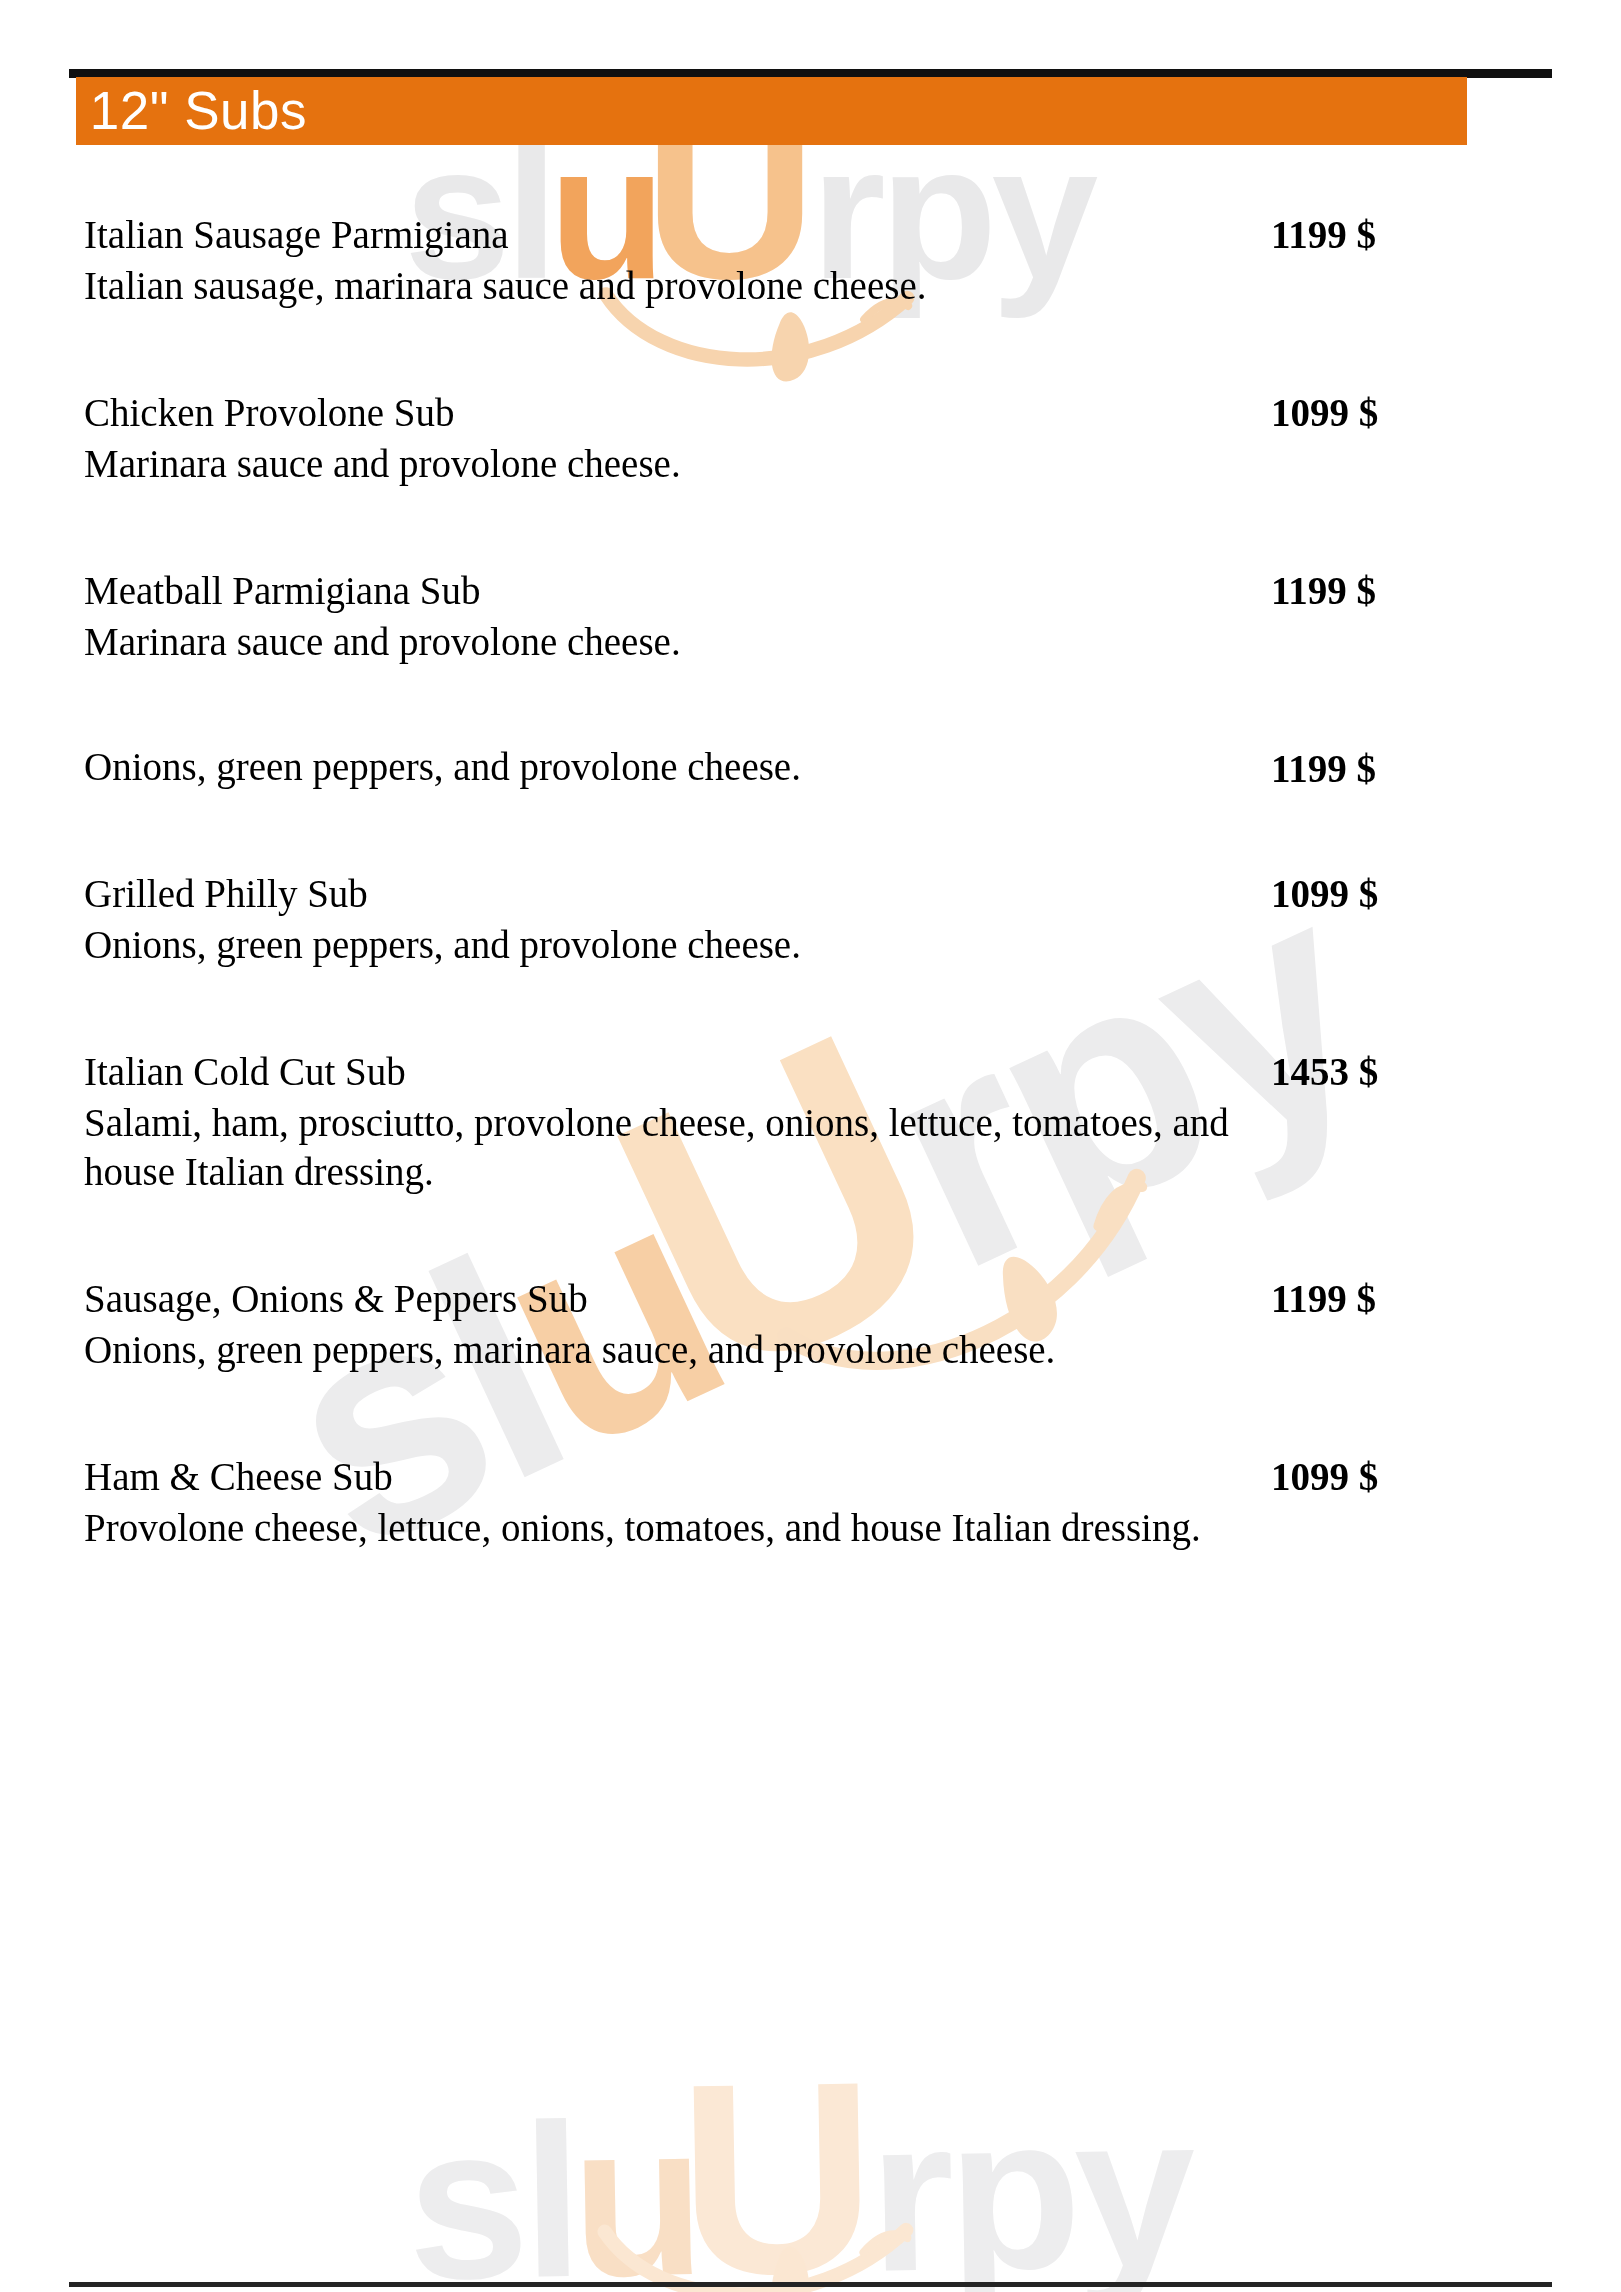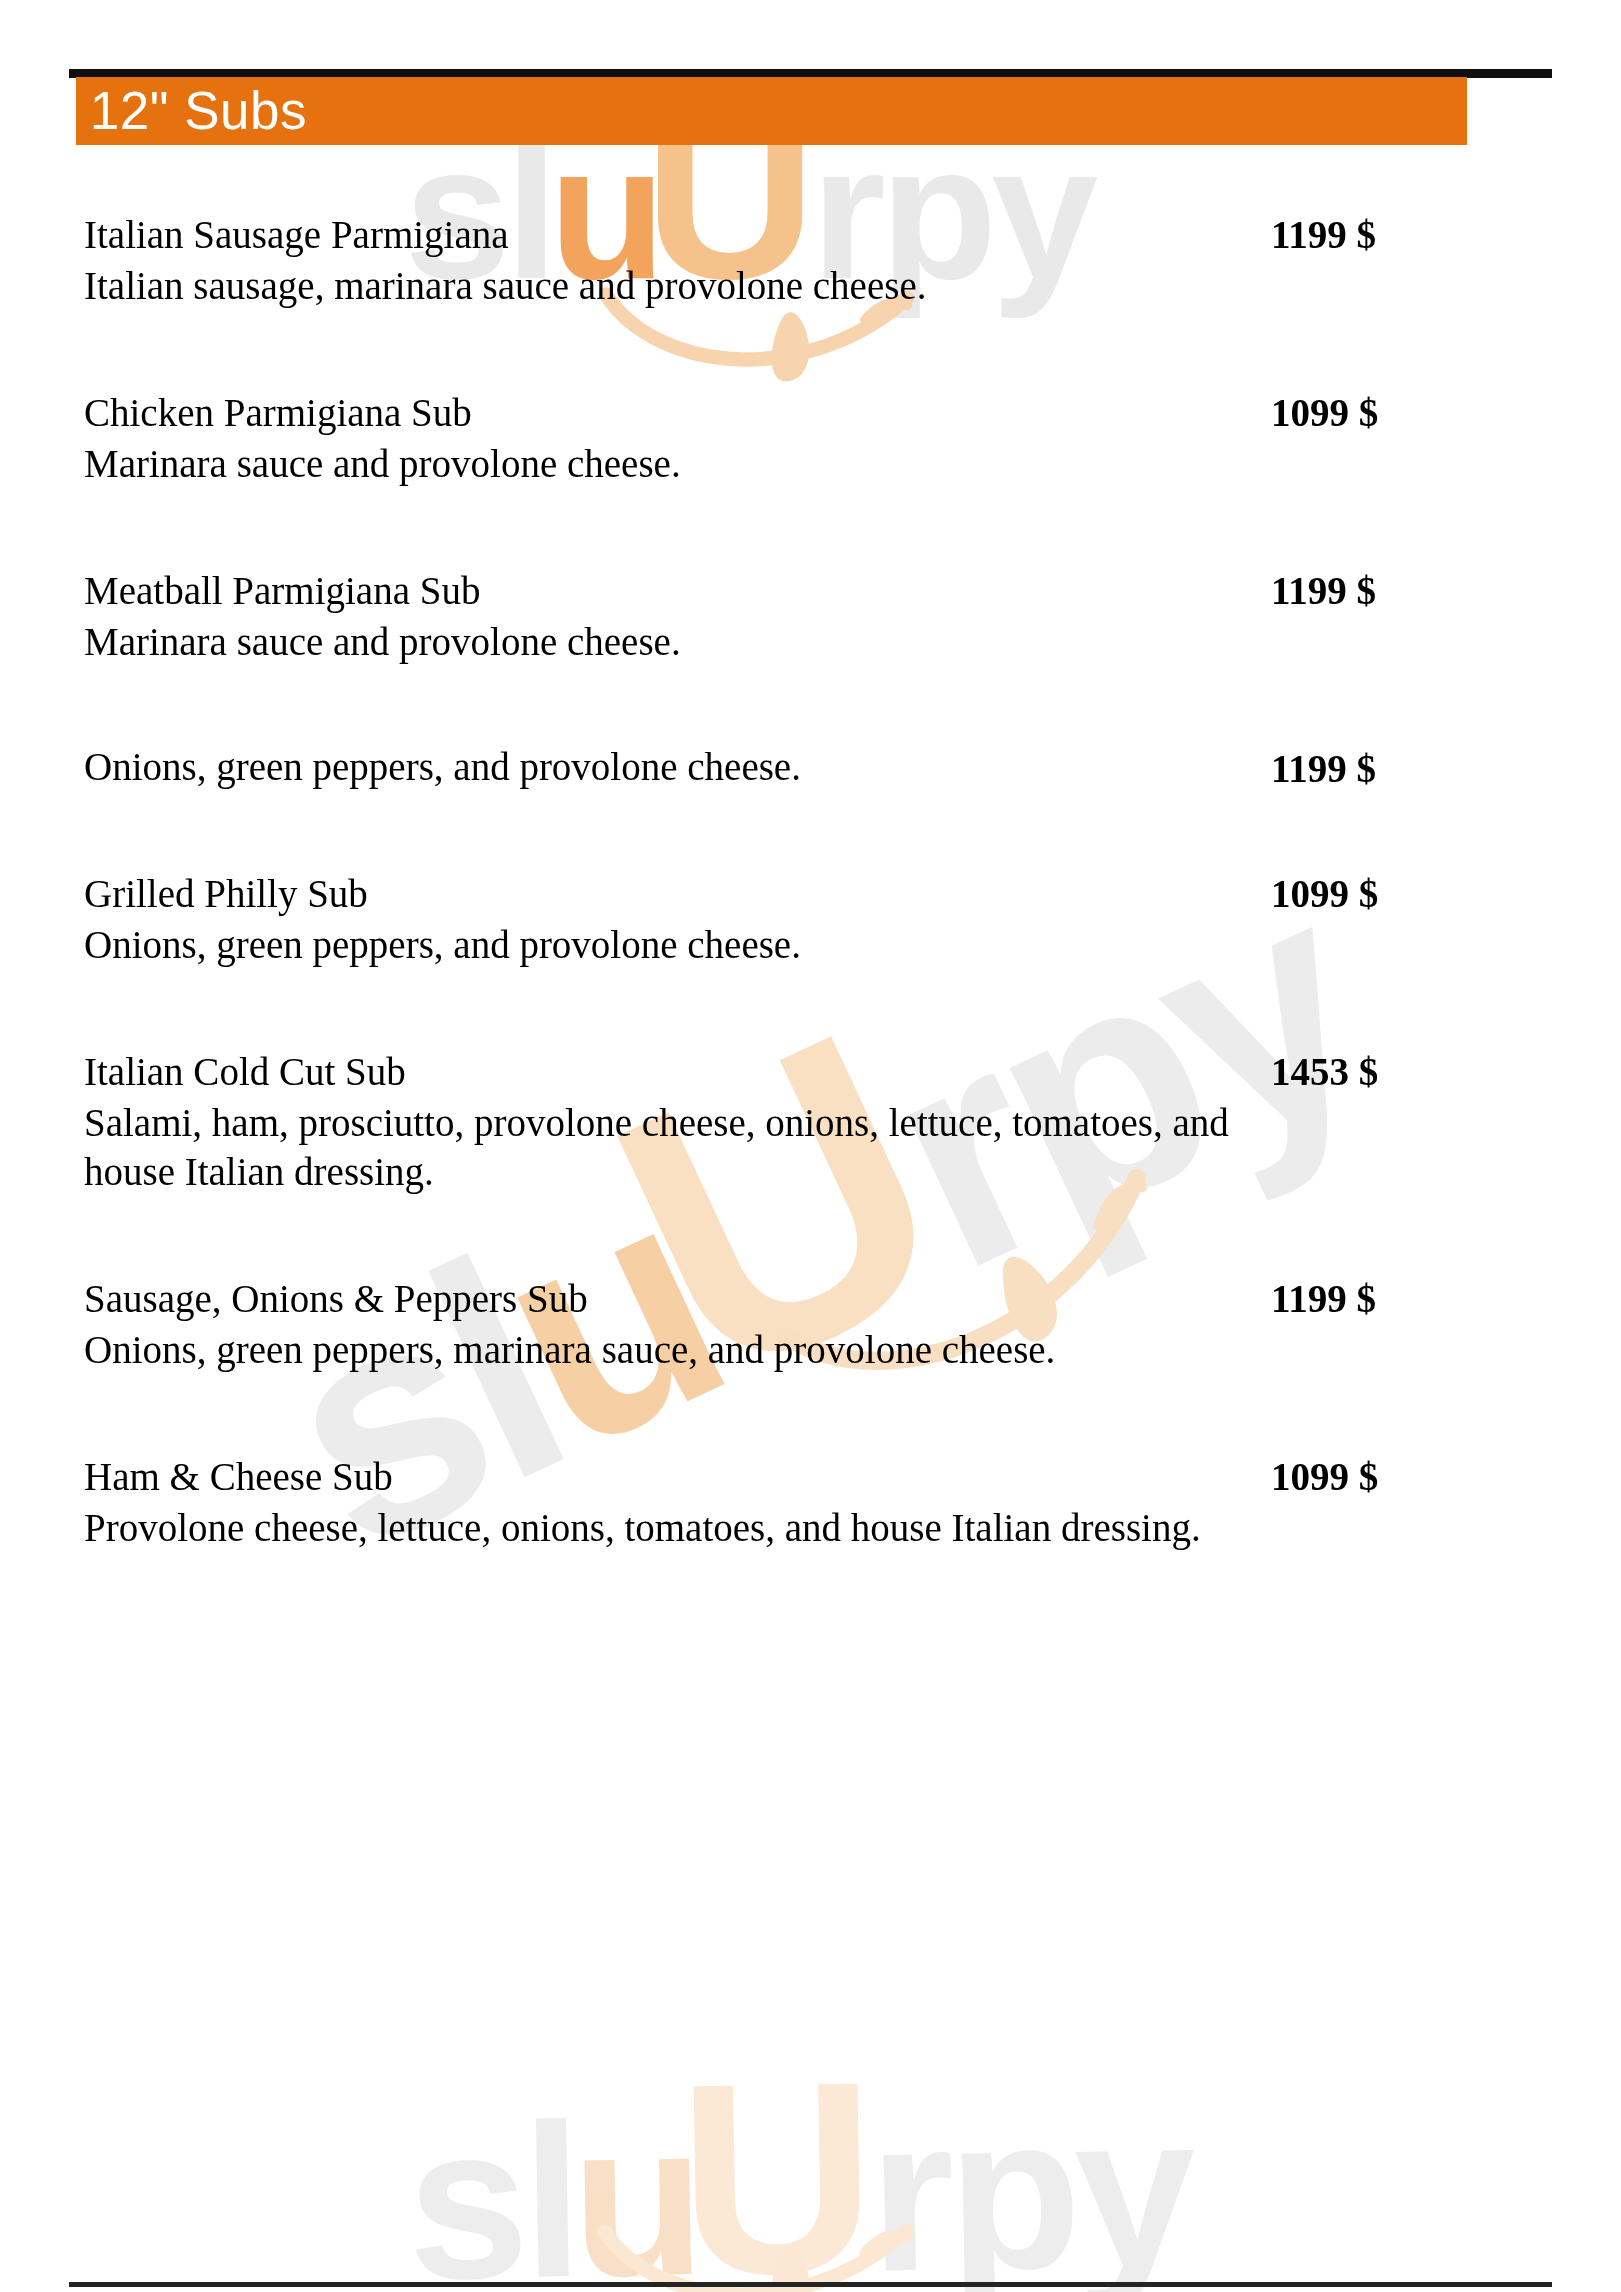--- a/index.html
+++ b/index.html
@@ -100,21 +100,21 @@
   <div class="item">
     <div class="row">
       <span class="nm">Italian Sausage Parmigiana</span>
       <span class="pr">1199 $</span>
     </div>
     <div class="ds">Italian sausage, marinara sauce and provolone cheese.</div>
   </div>
 
   <div class="item">
     <div class="row">
-      <span class="nm">Chicken Parmigiana Sub</span>
+      <span class="nm">Chicken Provolone Sub</span>
       <span class="pr">1099 $</span>
     </div>
     <div class="ds">Marinara sauce and provolone cheese.</div>
   </div>
 
   <div class="item">
     <div class="row">
       <span class="nm">Meatball Parmigiana Sub</span>
       <span class="pr">1199 $</span>
     </div>

